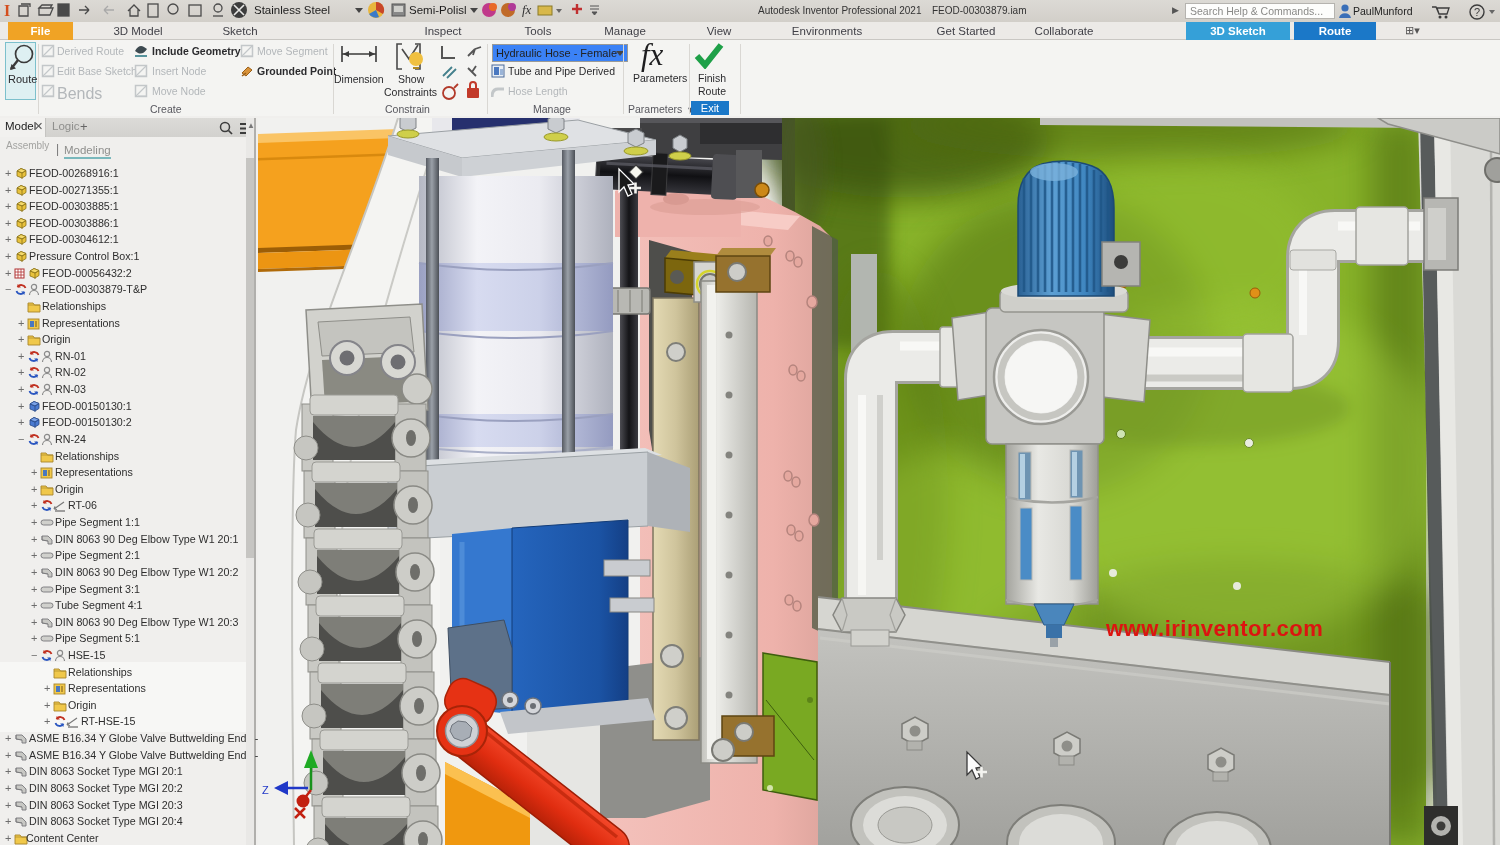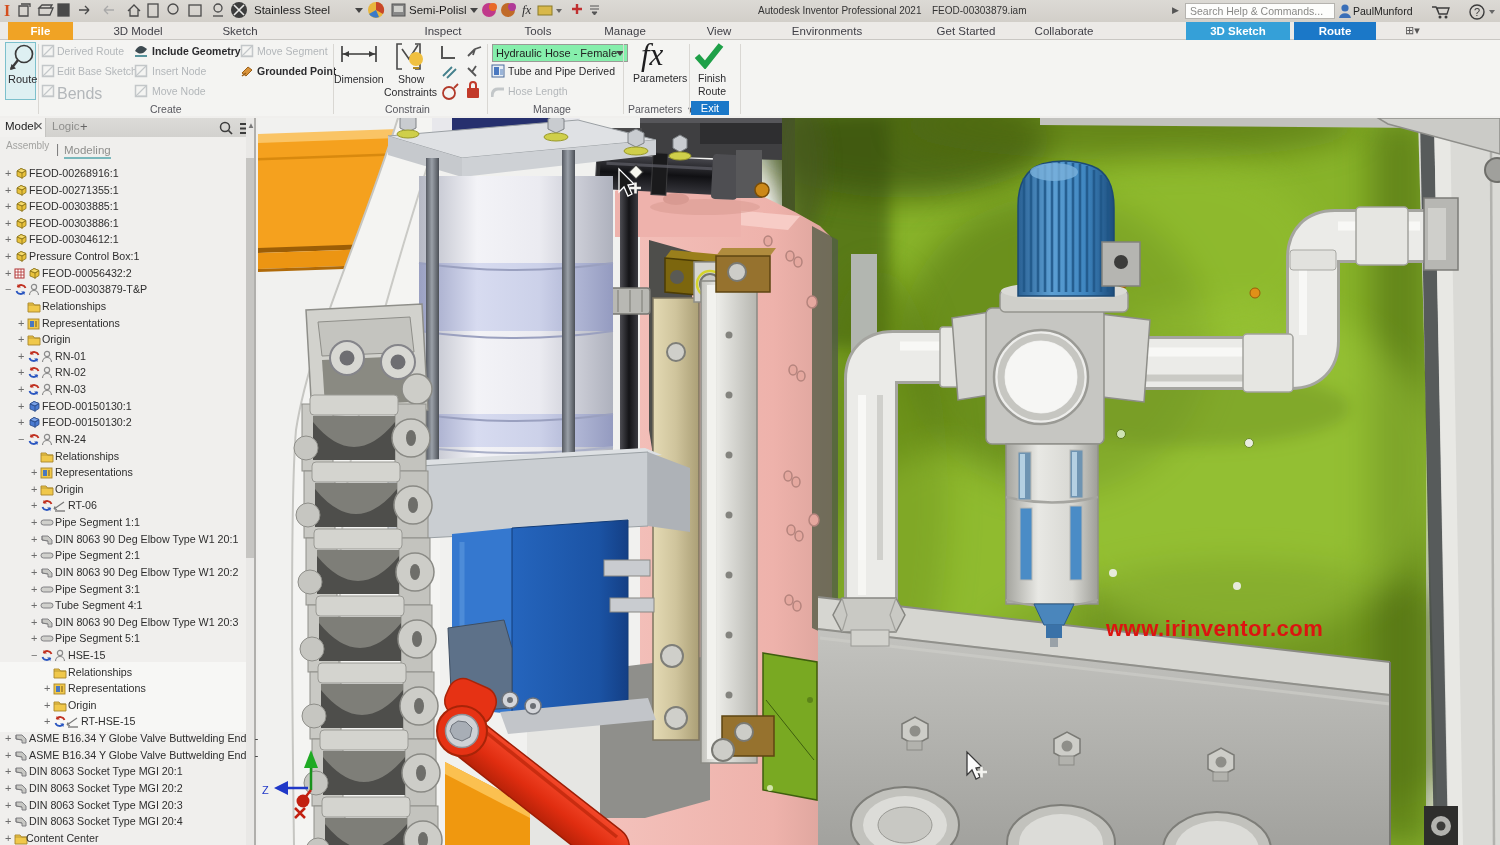--- a/index.html
+++ b/index.html
@@ -161,21 +161,21 @@
   <path d="M3 32 l9 -9 m-5 11 l9 -9" stroke="#44808c" stroke-width="1.8"></path>
   <path d="M28 24 l8 8 m0 -10 l-4 6" stroke="#555" stroke-width="1.8"></path>
   <circle cx="9" cy="49" r="6" fill="none" stroke="#b23a2a" stroke-width="1.8"></circle>
   <path d="M14 44 l4 -4" stroke="#b23a2a" stroke-width="1.8"></path>
   <rect x="27" y="44" width="12" height="10" rx="1" fill="#c23a2a"></rect>
   <path d="M30 44 v-3 a3 3 0 0 1 6 0 v3" stroke="#c23a2a" stroke-width="2" fill="none"></path>
  </svg>
  <div class="abs lbl" style="left:385px;top:63px">Constrain</div>
  <div class="abs gsep" style="left:487px"></div>
 
- <div class="abs" style="left:492px;top:4px;width:136px;height:18px;background:#86efac;border:1px solid #9a9a96;font-size:11px;color:#222;padding:2px 3px;white-space:nowrap">Hydraulic Hose - Female
+ <div class="abs" style="left:492px;top:4px;width:136px;height:18px;background:#3b82f6;border:1px solid #9a9a96;font-size:11px;color:#222;padding:2px 3px;white-space:nowrap">Hydraulic Hose - Female
    <svg class="abs" style="right:3px;top:6px" width="8" height="6" viewBox="0 0 8 6">
         <path d="M0 0 l4 5 l4 -5 z" fill="#444"></path>
       </svg>
  </div>
  <svg class="abs" style="left:491px;top:24px" width="14" height="14" viewBox="0 0 14 14">
   <rect x="1" y="1" width="12" height="12" fill="#e8eef4" stroke="#4a6a9a"></rect>
   <rect x="3" y="3" width="5" height="8" fill="#4a78c0"></rect>
       <rect x="9" y="5" width="3" height="6" fill="#9ab4d8"></rect>
  </svg>
  <div class="abs dark" style="left:508px;top:25px;font-size:10.5px">Tube and Pipe Derived</div>

